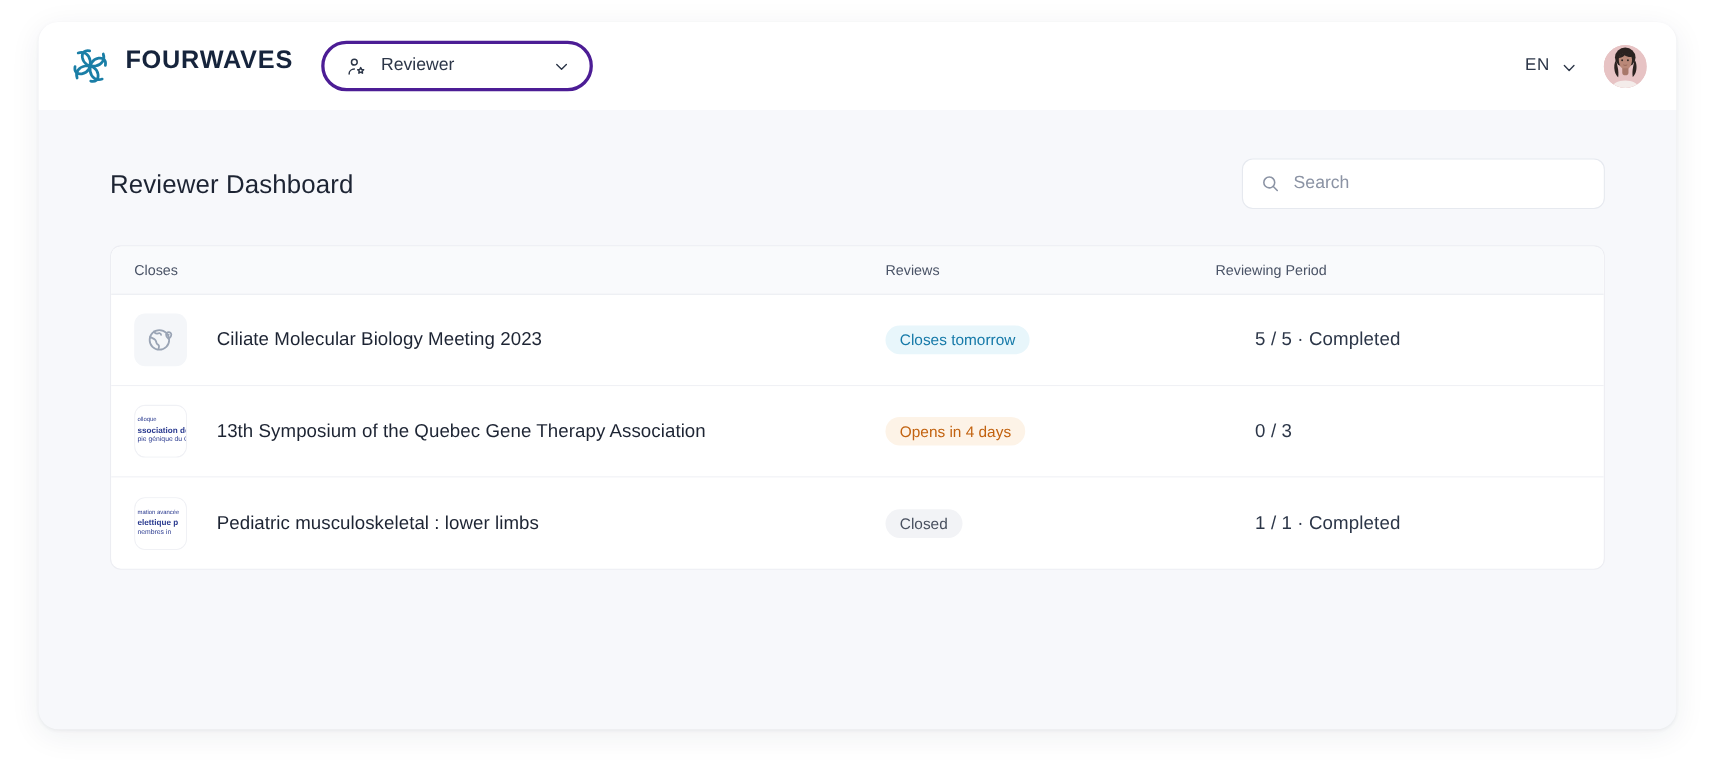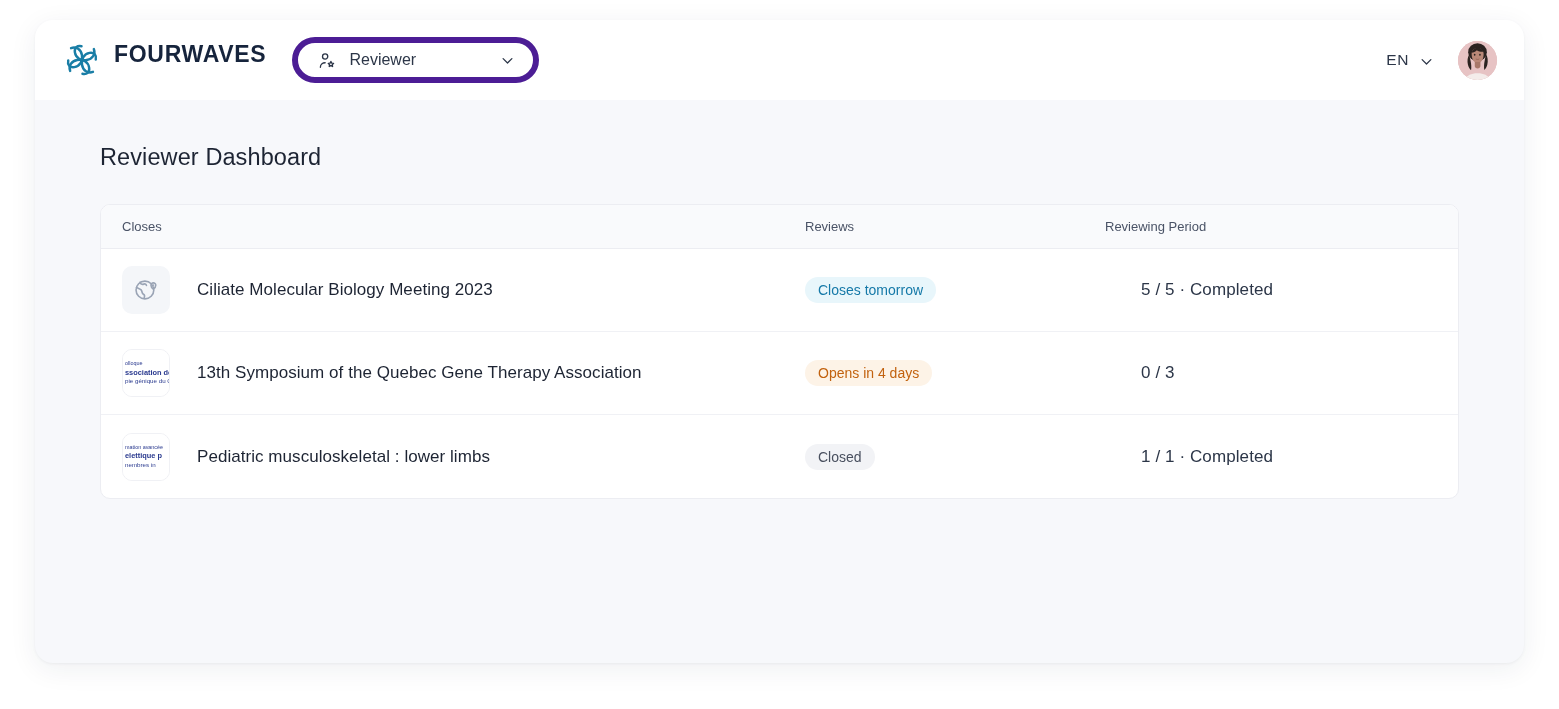--- a/index.html
+++ b/index.html
@@ -44,21 +44,21 @@
     font-size: 23px;
     font-weight: bold;
     letter-spacing: 0.7px;
     color: #16243c;
   }
 
   .role-switch {
     margin-left: 26px;
     height: 46px;
     min-width: 247px;
-    border: 6px solid #4c1d95;
+    border: 3px solid #4c1d95;
     border-radius: 23px;
     background: #ffffff;
     display: flex;
     align-items: center;
     padding: 0 18px 0 20px;
     gap: 12px;
     cursor: pointer;
   }
   .role-icon { width: 19px; height: 19px; display: block; flex: 0 0 auto; }
   .role-label {
@@ -296,20 +296,29 @@
         </svg>
       </div>
     </div>
   </div>
 
   <div class="main">
 
     <div class="page-head">
       <div class="page-title">Reviewer Dashboard</div>
 
+      <div class="search-box">
+        <span class="search-icon">
+          <svg viewBox="0 0 24 24" width="18" height="18" fill="none" stroke="#8b93a4" stroke-width="1.9" stroke-linecap="round">
+            <circle cx="10.5" cy="10.5" r="6.6"></circle>
+            <line x1="15.4" y1="15.4" x2="20.2" y2="20.2"></line>
+          </svg>
+        </span>
+        <input class="search-input" type="text" placeholder="Search" style="">
+      </div>
     </div>
 
     <div class="table-card">
 
       <div class="t-row t-head">
         <div class="cell col-event">Closes</div>
         <div class="cell col-reviews">Reviews</div>
         <div class="cell col-period">Reviewing Period</div>
       </div>
 

